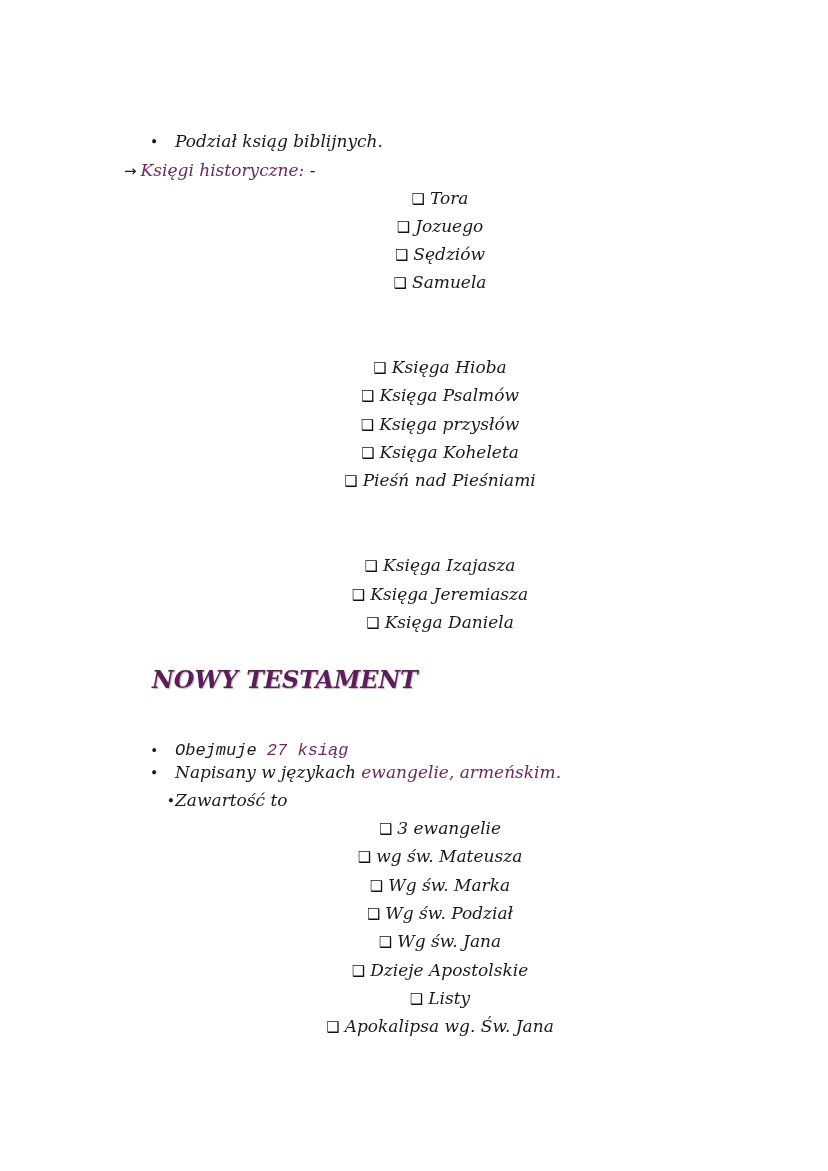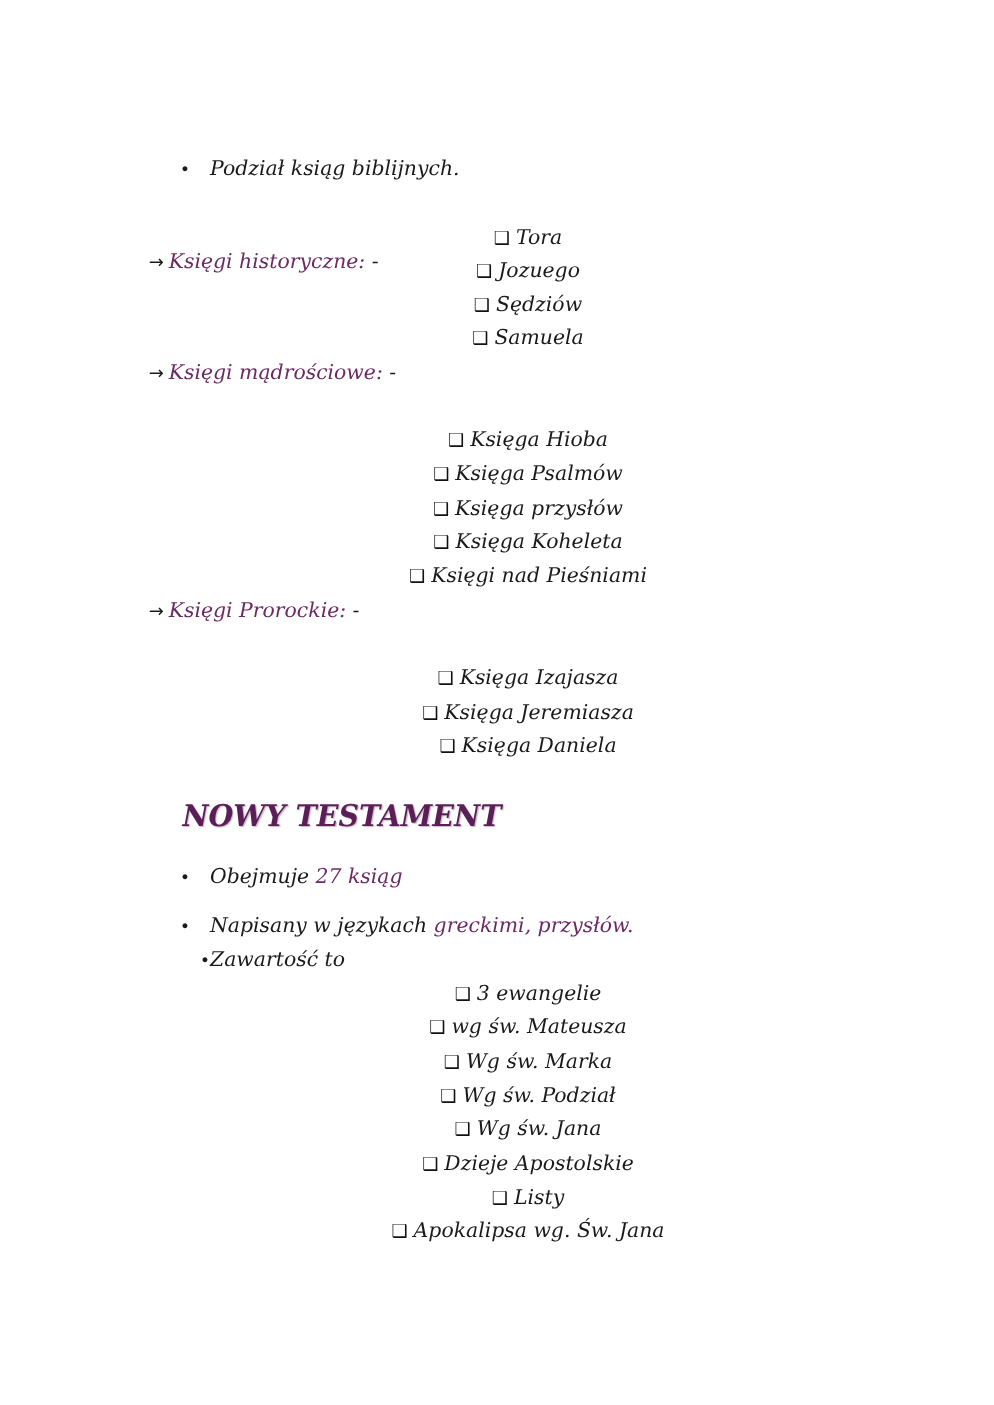--- a/index.html
+++ b/index.html
@@ -78,51 +78,45 @@
   </style>
 </head>
 <body>
 
 <div class="page">
 
   <div class="line bullet-line" style="top:130px;">
     <span class="bullet-dot">•</span><span>Podział ksiąg biblijnych.</span>
   </div>
 
-  <div class="line arrow-line" style="top:159px;margin-top:48px;">
+  <div class="line arrow-line" style="top:159px;">
     <span class="arrow">→</span><span class="accent">Księgi historyczne:</span><span> -</span>
   </div>
   <div class="line center-line" style="top:187px;"><span class="cb">❑</span><span>Tora</span></div>
   <div class="line center-line" style="top:215px;"><span class="cb">❑</span><span>Jozuego</span></div>
   <div class="line center-line" style="top:243px;"><span class="cb">❑</span><span>Sędziów</span></div>
   <div class="line center-line" style="top:271px;"><span class="cb">❑</span><span>Samuela</span></div>
 
-  <div class="line arrow-line" style="top:300px;">
-    <span class="arrow">→</span><span class="accent">Księgi mądrościowe:</span><span> -</span>
-  </div>
   <div class="line center-line" style="top:356px;"><span class="cb">❑</span><span>Księga Hioba</span></div>
   <div class="line center-line" style="top:384px;"><span class="cb">❑</span><span>Księga Psalmów</span></div>
   <div class="line center-line" style="top:413px;"><span class="cb">❑</span><span>Księga przysłów</span></div>
   <div class="line center-line" style="top:441px;"><span class="cb">❑</span><span>Księga Koheleta</span></div>
-  <div class="line center-line" style="top:469px;"><span class="cb">❑</span><span>Księgi nad Pieśniami</span></div>
+  <div class="line center-line" style="top:469px;"><span class="cb">❑</span><span>Pieśń nad Pieśniami</span></div>
 
-  <div class="line arrow-line" style="top:498px;">
-    <span class="arrow">→</span><span class="accent">Księgi Prorockie:</span><span> -</span>
-  </div>
   <div class="line center-line" style="top:554px;"><span class="cb">❑</span><span>Księga Izajasza</span></div>
   <div class="line center-line" style="top:583px;"><span class="cb">❑</span><span>Księga Jeremiasza</span></div>
   <div class="line center-line" style="top:611px;"><span class="cb">❑</span><span>Księga Daniela</span></div>
 
   <div class="heading">NOWY TESTAMENT</div>
 
-  <div class="line bullet-line" style="top:720px;">
+  <div class="line bullet-line" style="top:740px;font-family:Liberation Mono, monospace;">
     <span class="bullet-dot">•</span><span>Obejmuje </span><span class="accent">27 ksiąg</span>
   </div>
   <div class="line bullet-line" style="top:761px;">
-    <span class="bullet-dot">•</span><span>Napisany w językach </span><span class="accent">greckimi, przysłów.</span>
+    <span class="bullet-dot">•</span><span>Napisany w językach </span><span class="accent">ewangelie, armeńskim.</span>
   </div>
   <div class="line bullet-line" style="top:789px;text-align:right;">
     <span class="bullet-dot">•</span><span>Zawartość to</span><span class="accent"></span>
   </div>
 
   <div class="line center-line" style="top:817px;"><span class="cb">❑</span><span>3 ewangelie</span></div>
   <div class="line center-line" style="top:845px;"><span class="cb">❑</span><span>wg św. Mateusza</span></div>
   <div class="line center-line" style="top:874px;"><span class="cb">❑</span><span>Wg św. Marka</span></div>
   <div class="line center-line" style="top:902px;"><span class="cb">❑</span><span>Wg św. Podział</span></div>
   <div class="line center-line" style="top:930px;"><span class="cb">❑</span><span>Wg św. Jana</span></div>

